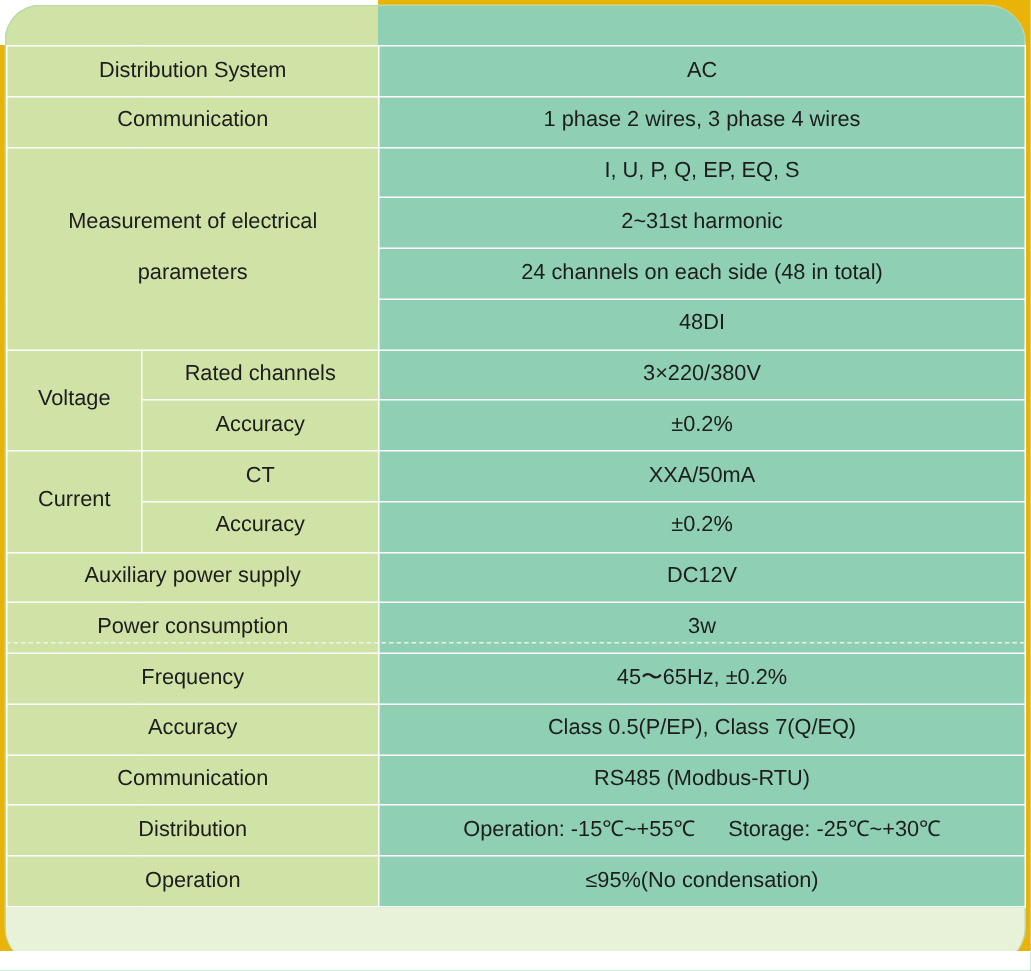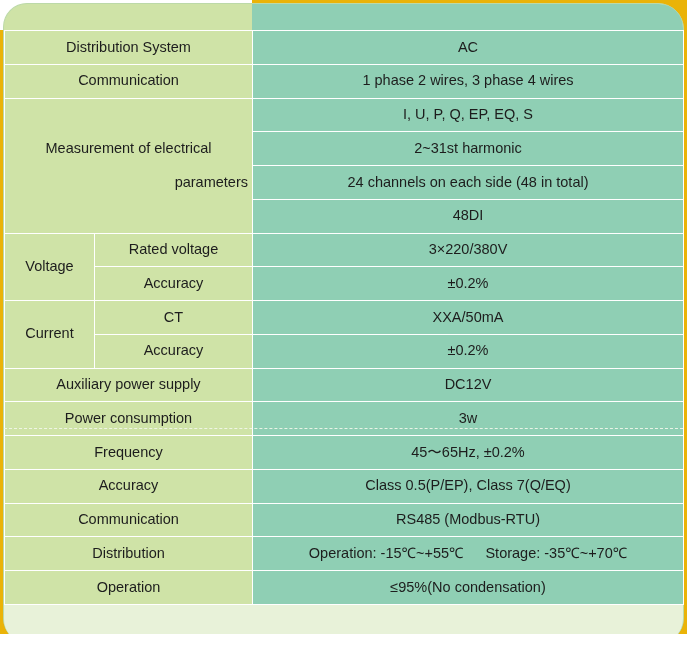--- a/index.html
+++ b/index.html
@@ -106,21 +106,20 @@
     margin-top: 48px;
   }
   td.label-tall {
     background: #cfe3a7;
   }
   .two-line span {
     display: block;
   }
   .two-line span + span {
     margin-top: 14px;
-    text-align: right;
   }
   .temp-value .gap {
     display: inline-block;
     width: 22px;
   }
   
   .fold-line {
     position: absolute;
     left: 4px;
     top: 428px;
@@ -182,21 +181,21 @@
         </tr>
         <tr>
           <td class="value">24 channels on each side (48 in total)</td>
         </tr>
         <tr>
           <td class="value">48DI</td>
         </tr>
 
         <tr>
           <td class="label" rowspan="2">Voltage</td>
-          <td class="label">Rated voltage</td>
+          <td class="label">Rated channels</td>
           <td class="value">3×220/380V</td>
         </tr>
         <tr>
           <td class="label">Accuracy</td>
           <td class="value">±0.2%</td>
         </tr>
 
         <tr>
           <td class="label" rowspan="2">Current</td>
           <td class="label">CT</td>
@@ -222,21 +221,21 @@
         <tr>
           <td class="label" colspan="2">Accuracy</td>
           <td class="value">Class 0.5(P/EP), Class 7(Q/EQ)</td>
         </tr>
         <tr>
           <td class="label" colspan="2">Communication</td>
           <td class="value">RS485 (Modbus-RTU)</td>
         </tr>
         <tr>
           <td class="label" colspan="2">Distribution</td>
-          <td class="value temp-value"><span>Operation: -15℃~+55℃</span><span class="gap"></span><span>Storage: -35℃~+70℃</span></td>
+          <td class="value temp-value"><span>Operation: -15℃~+55℃</span><span class="gap"></span><span>Storage: -25℃~+30℃</span></td>
         </tr>
         <tr>
           <td class="label" colspan="2">Operation</td>
           <td class="value">≤95%(No condensation)</td>
         </tr>
       </tbody>
     </table>
   </div>
 
   <div class="bottom-blank"></div>

